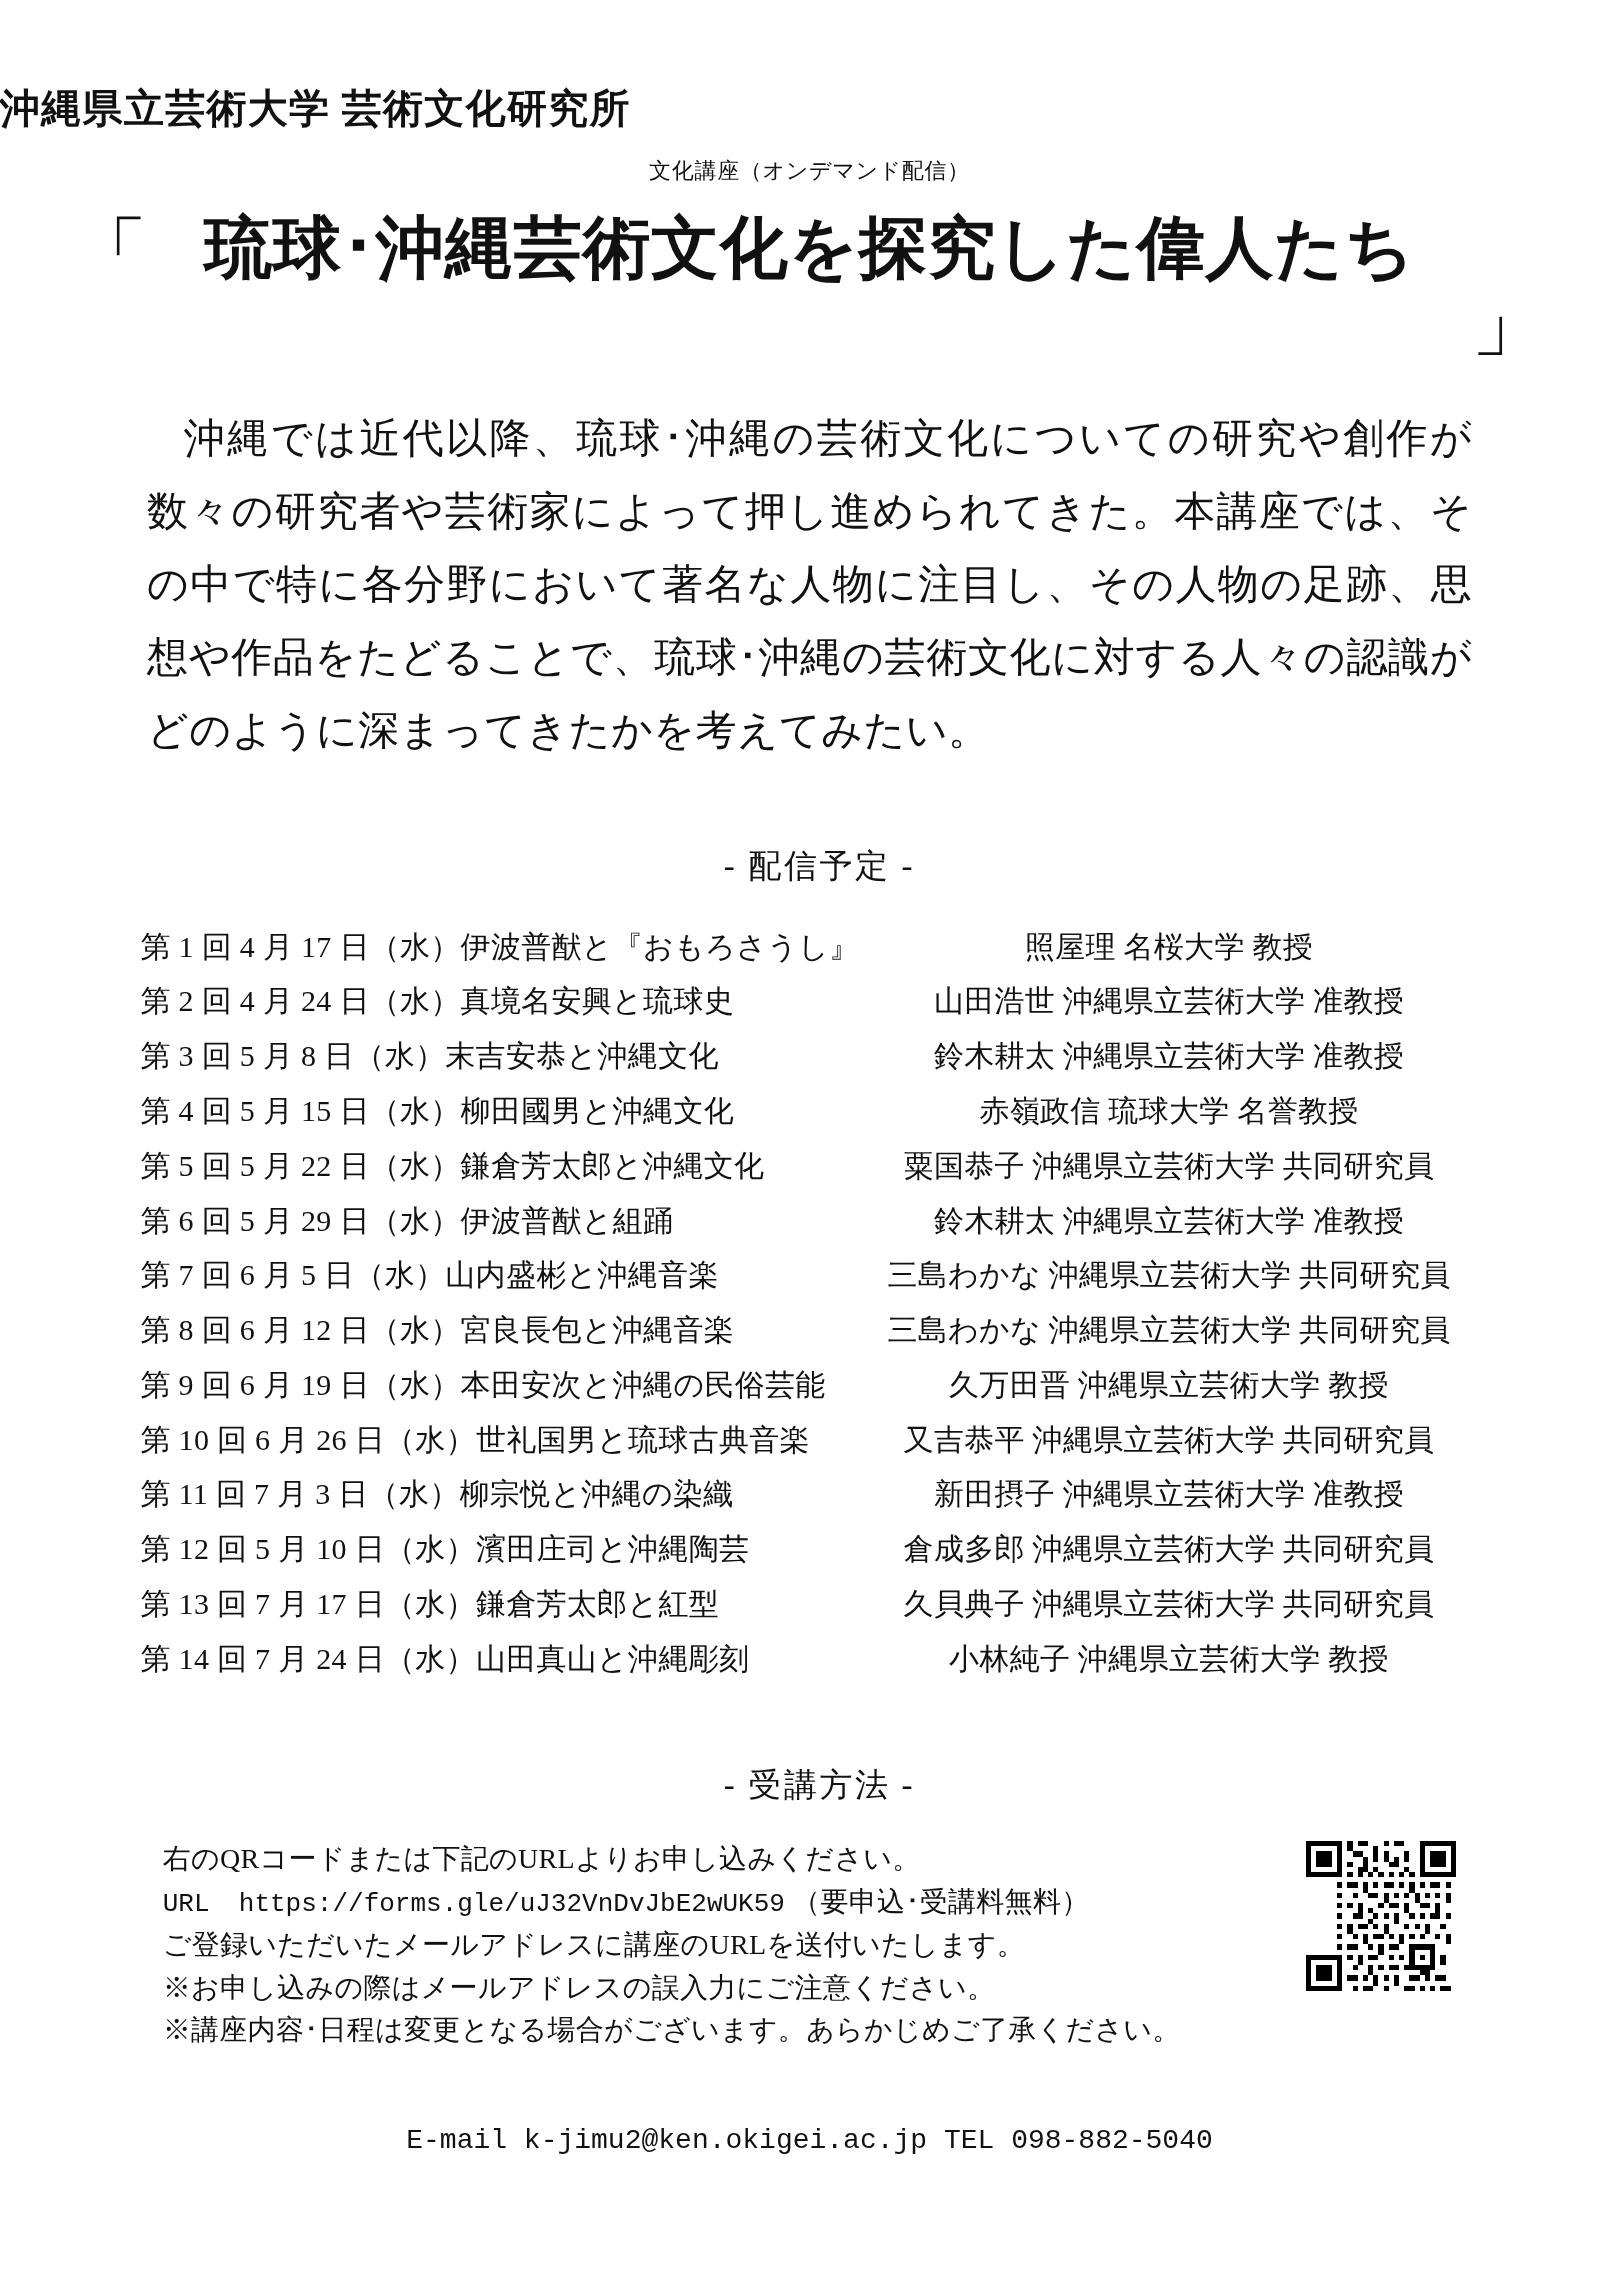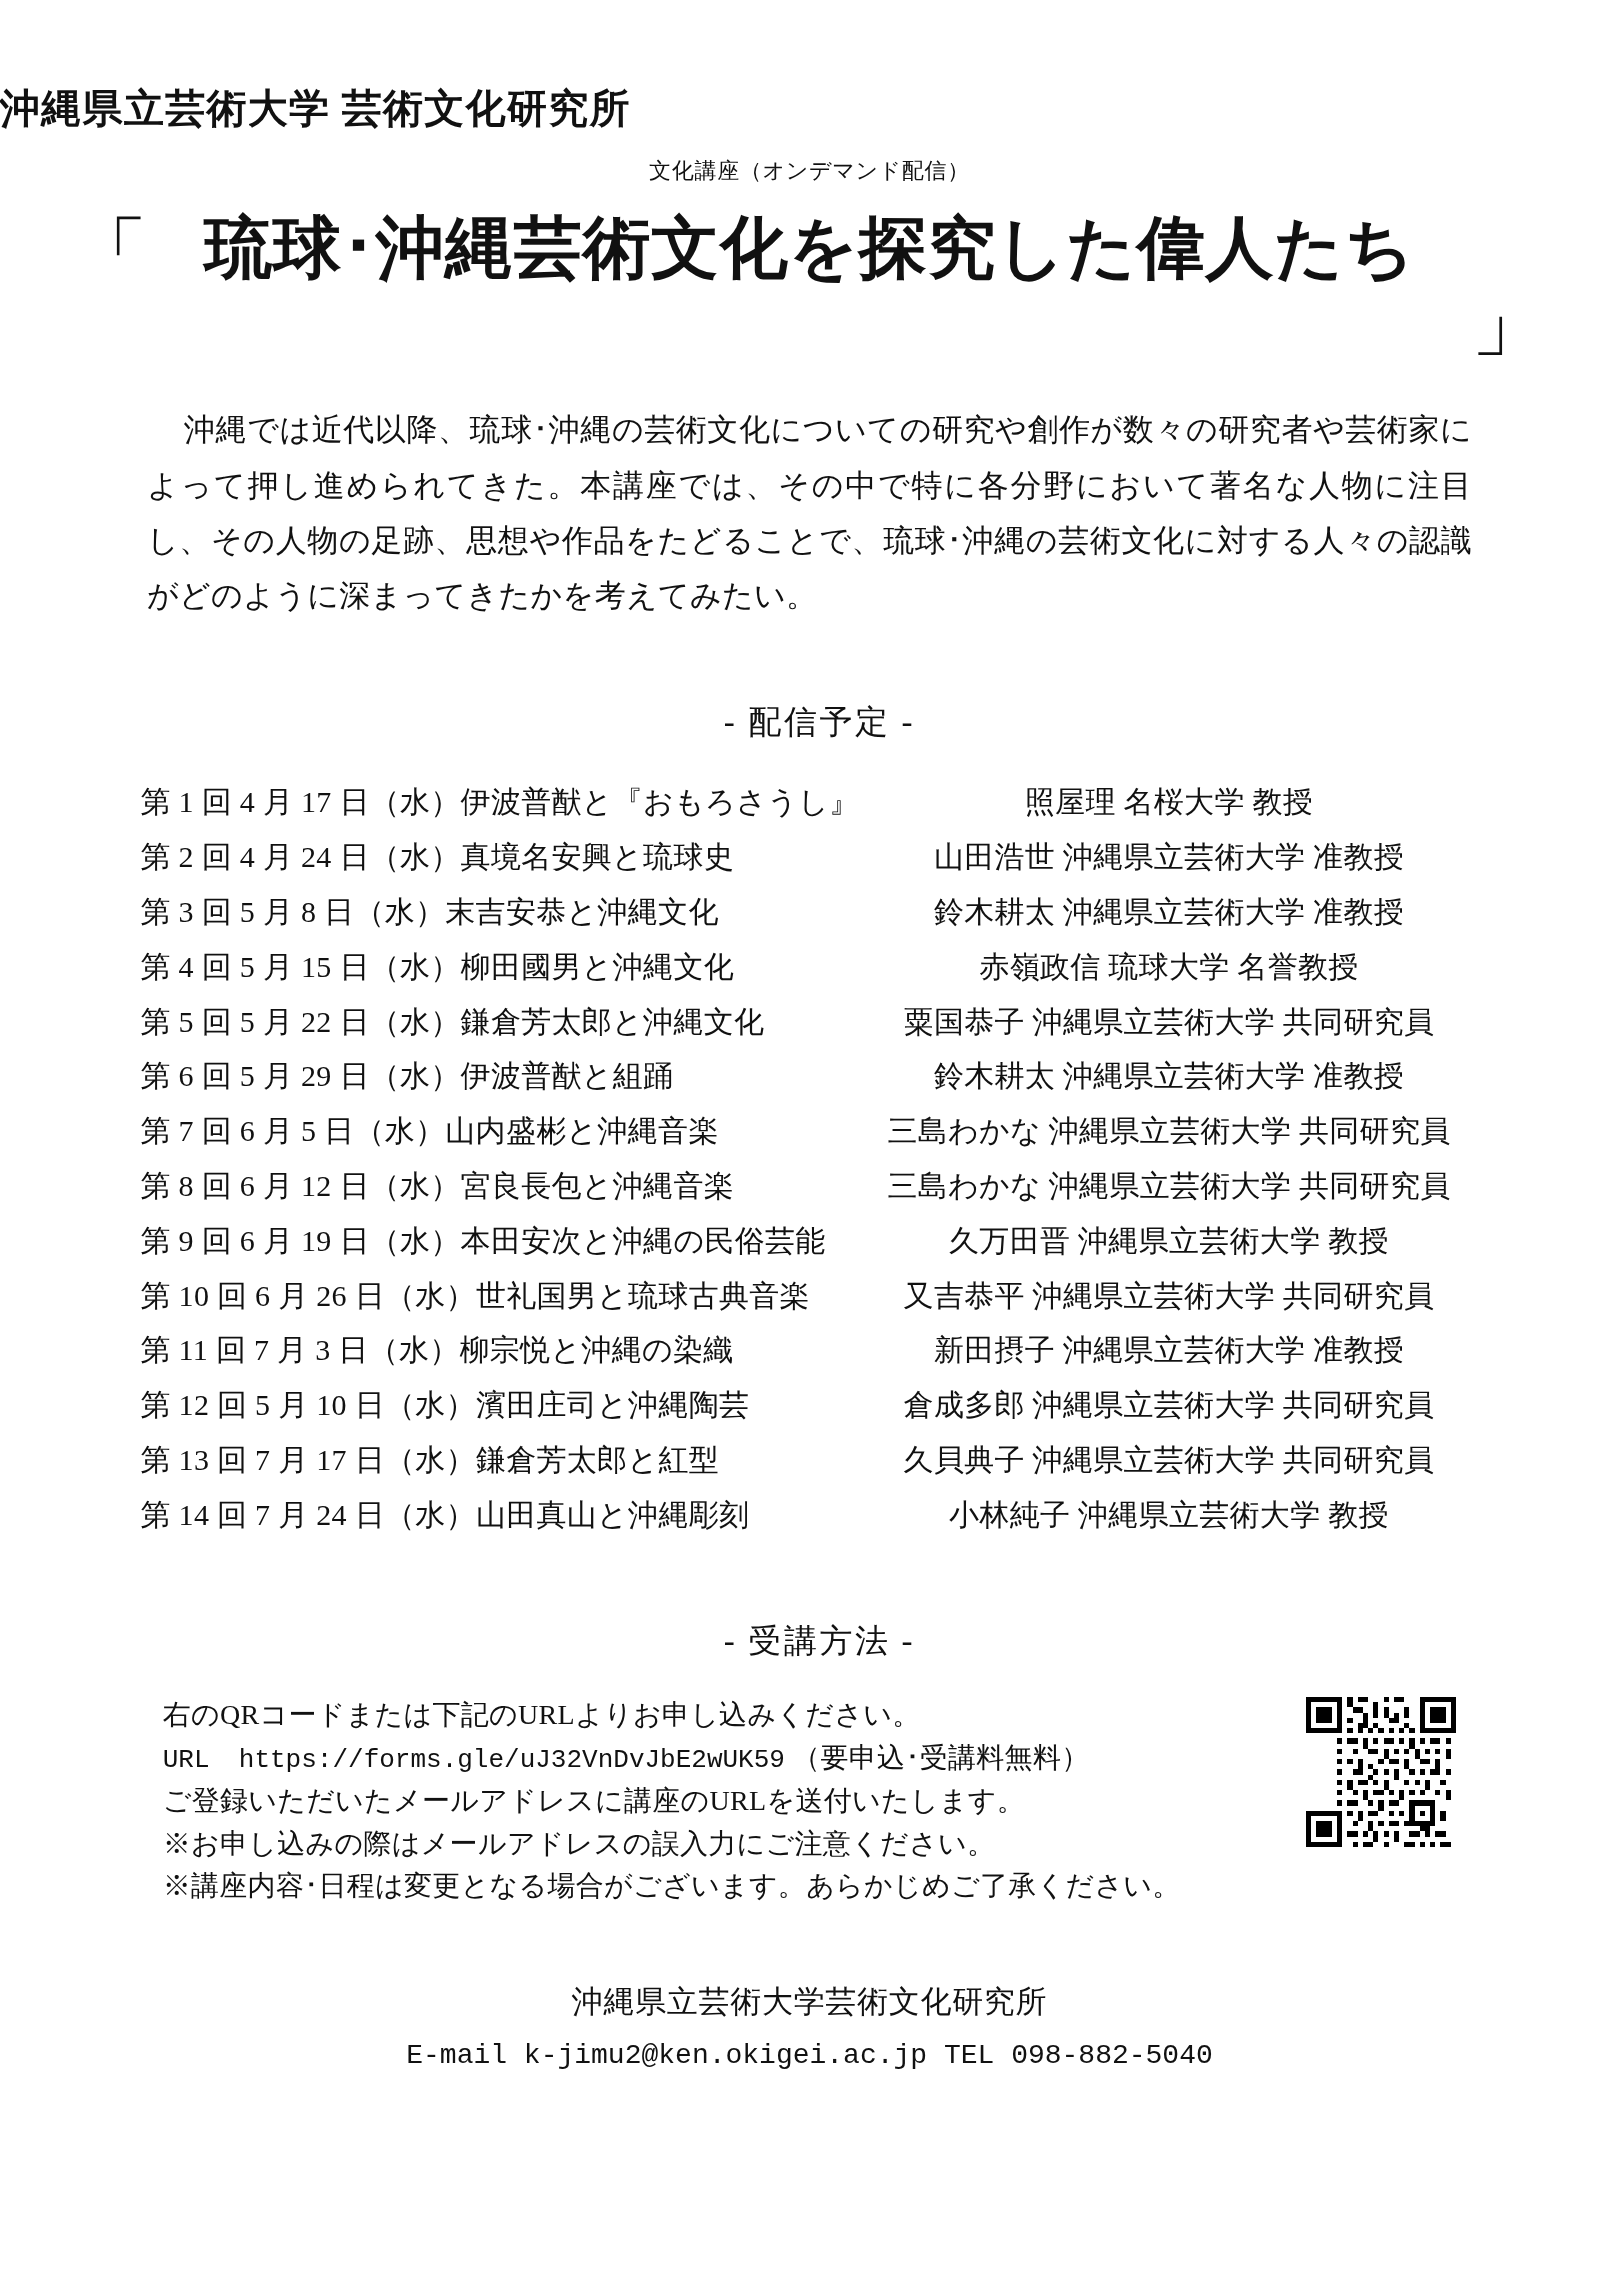--- a/index.html
+++ b/index.html
@@ -67,21 +67,21 @@
   }
   .bracket-close {
     right: 71px;
     top: 78px;
   }
 
   
   .intro {
     margin: 39px auto 0 auto;
     width: 1325px;
-    font-size: 31px;
+    font-size: 41px;
     line-height: 1.78;
     text-align: justify;
     text-justify: inter-character;
     letter-spacing: 0.3px;
   }
   .intro p {
     margin: 0;
     text-indent: 37px;
   }
 
@@ -403,18 +403,17 @@
             <rect x="19" y="28" width="2" height="1"></rect>
           <rect x="22" y="28" width="1" height="1"></rect>
             <rect x="24" y="28" width="1" height="1"></rect>
           <rect x="26" y="28" width="2" height="1"></rect>
         </g>
       </svg>
     </div>
   </div>
 
   <div class="footer">
-    <div class="footer-org">沖縄県立芸術大学芸術文化研究所</div>
     <div class="footer-contact">E-mail k-jimu2@ken.okigei.ac.jp   TEL 098-882-5040</div>
   </div>
 
 </div>
 
 
 </body></html>

